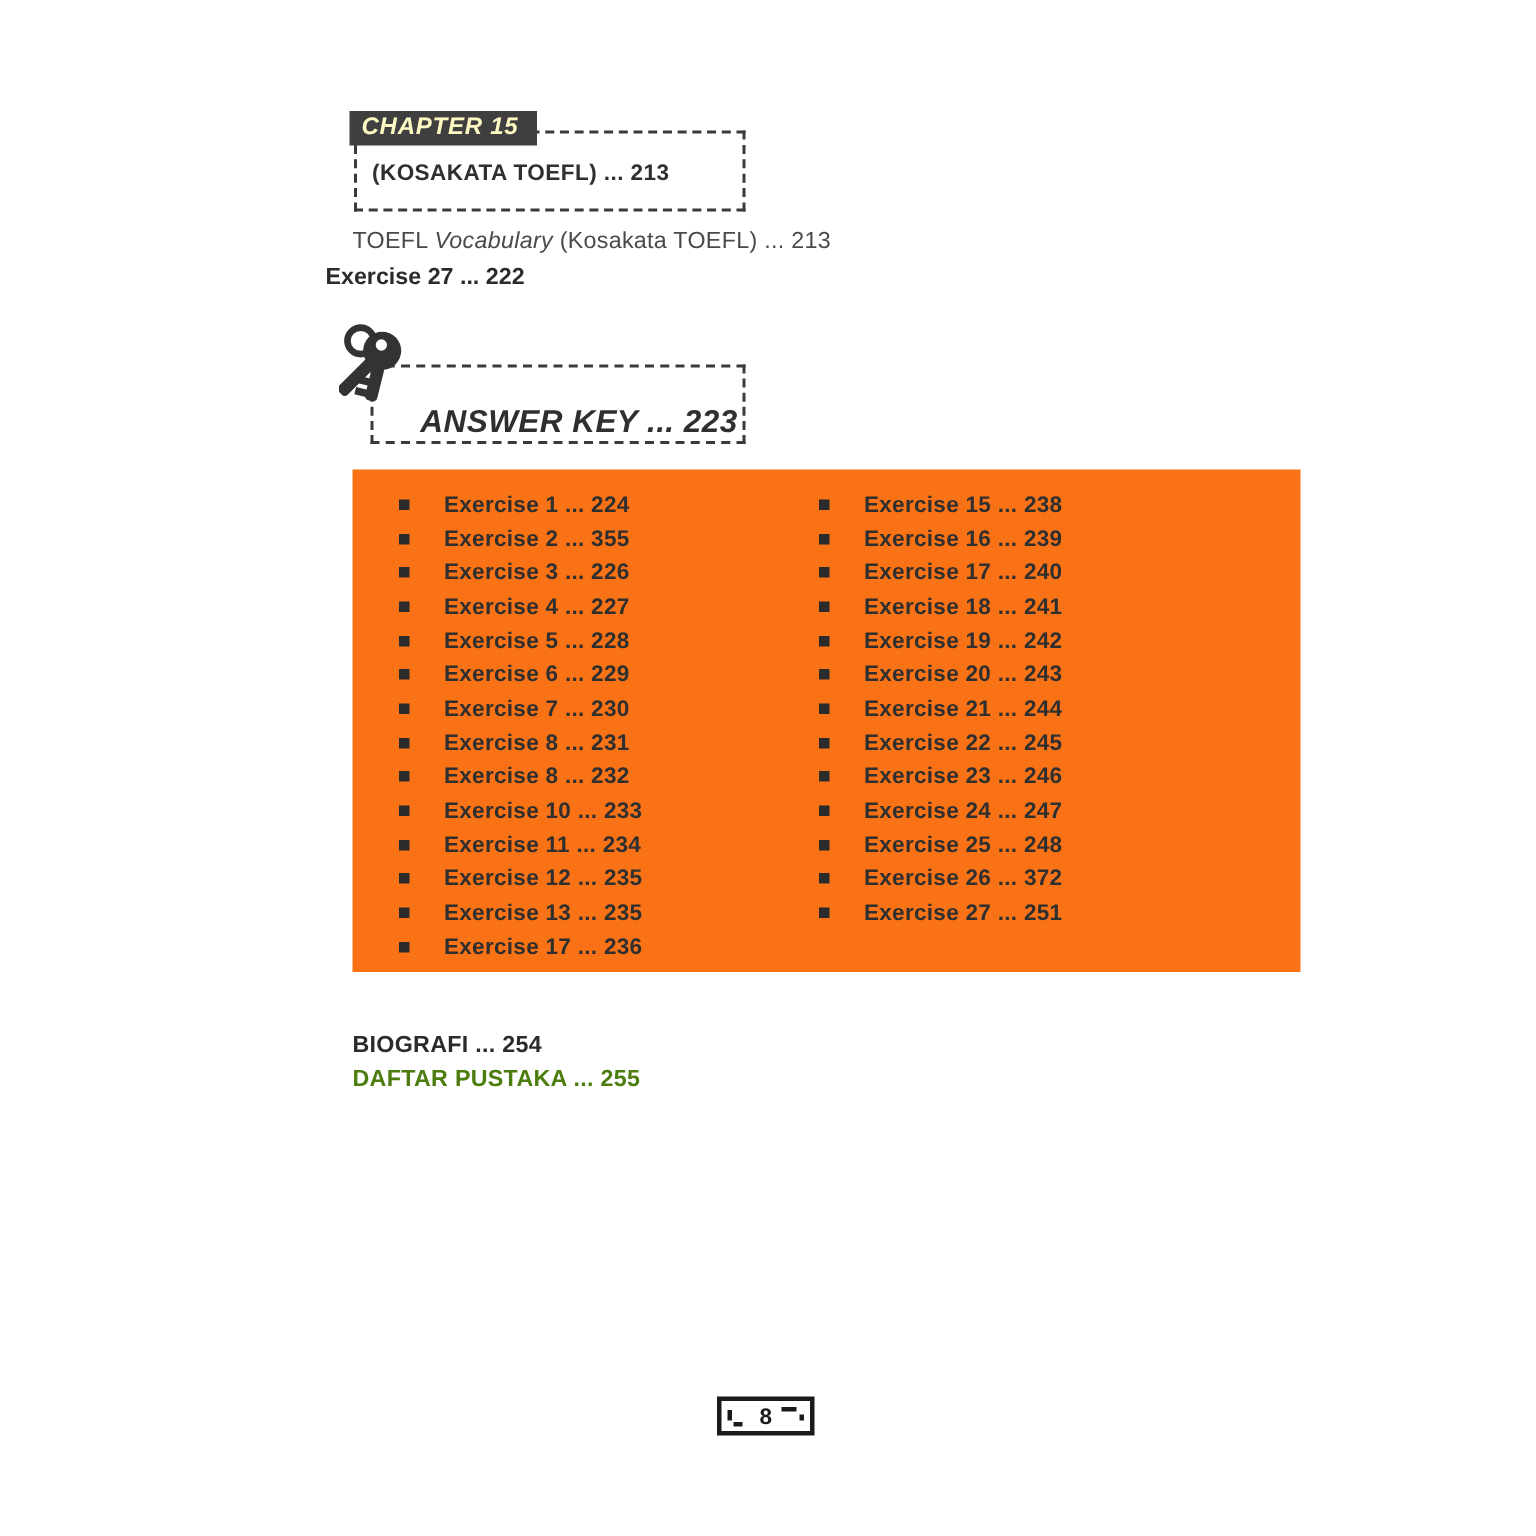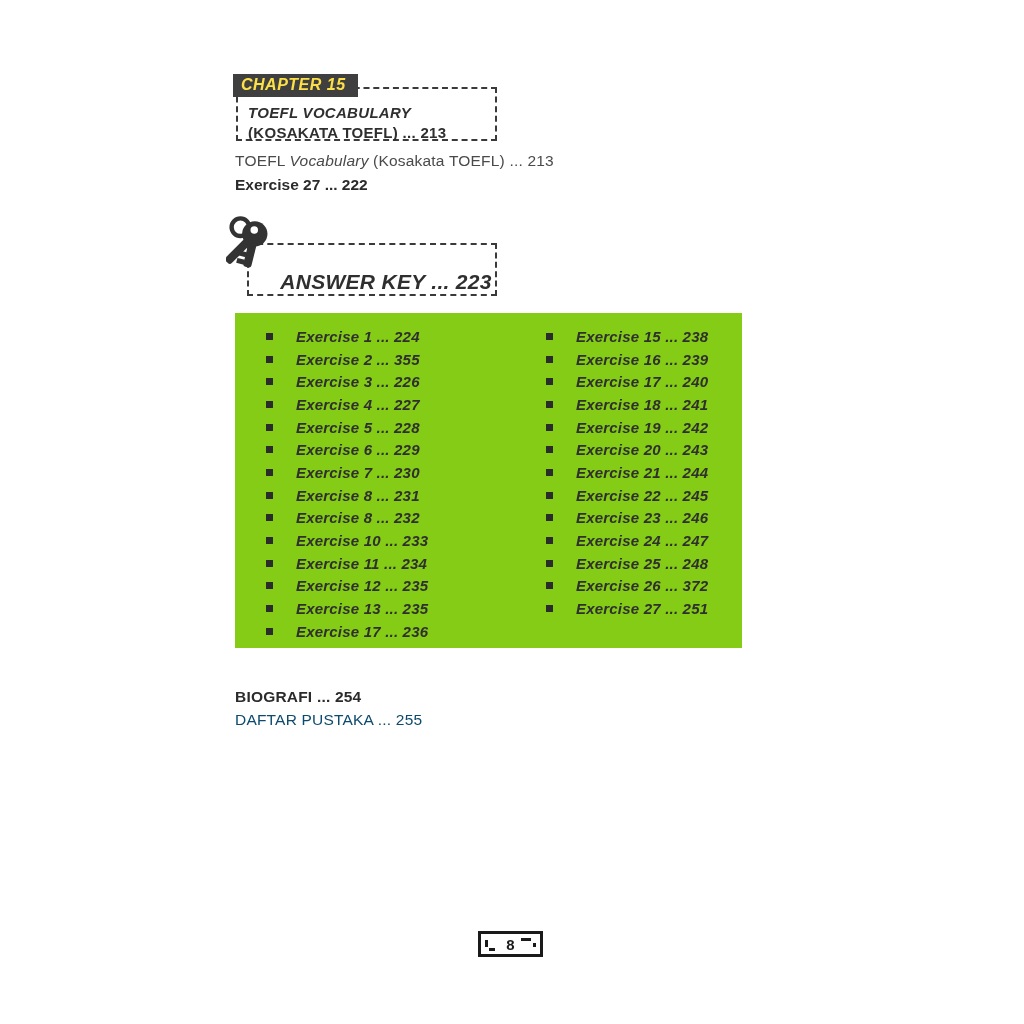--- a/index.html
+++ b/index.html
@@ -10,21 +10,21 @@
     font-family: "Liberation Sans", "DejaVu Sans", sans-serif;
     color: #2f2f2f;
     overflow: hidden;
   }
   .abs { position: absolute; }
 
   
   .chapter-box {
     left: 233px; top: 74px;
     background: #3f3f3f;
-    color: #fde047;
+    color: #fef9c3;
     font-size: 16px;
     font-weight: bold;
     font-style: italic;
     padding: 2px 12px 3px 8px;
     letter-spacing: 0.5px;
     z-index: 3;
   }
   .chapter-dashed-box {
     left: 236px; top: 87px;
     width: 261px; height: 54px;
@@ -43,21 +43,21 @@
   }
 
   .toc-plain {
     left: 235px; top: 152px;
     font-size: 15.5px;
     color: #4a4a4a;
     letter-spacing: 0.2px;
     text-align: center;
   }
   .toc-exercise27 {
-    left: 235px; top: 176px;
+    left: 217px; top: 176px;
     font-size: 15.5px;
     font-weight: bold;
     color: #2b2b2b;
   }
 
   
   .keys-icon { left: 226px; top: 214px; width: 62px; height: 64px; z-index: 4; }
   .answer-key-box {
     left: 247px; top: 243px;
     width: 250px; height: 53px;
@@ -70,23 +70,22 @@
     font-size: 21px;
     font-weight: bold;
     font-style: italic;
     color: #2f2f2f;
     letter-spacing: 0.3px;
   }
 
   
   .exercise-panel {
     left: 235px; top: 313px;
-    width: 507px; height: 335px;
-    background: #84cc16;
-    font-style: italic;
+    width: 632px; height: 335px;
+    background: #f97316;
   }
   .ak-list { position: absolute; top: 12px; list-style: none; }
   .ak-list-left  { left: 31px; }
   .ak-list-right { left: 311px; }
   .ak-item { height: 22.7px; display: flex; align-items: center; }
   .sq {
     width: 7px; height: 7px;
     background: #2b2b2b;
     margin-right: 23px;
     flex: 0 0 auto;
@@ -101,21 +100,21 @@
 
   
   .biografi-line {
     left: 235px; top: 688px;
     font-size: 15.5px; font-weight: bold; color: #2b2b2b;
     letter-spacing: 0.2px;
     text-align: center;
   }
   .daftar-line {
     left: 235px; top: 711px;
-    font-size: 15.5px; font-weight: normal; color: #0c4a6e;
+    font-size: 15.5px; font-weight: bold; color: #4d7c0f;
     letter-spacing: 0.2px;
   }
 
   
   .page-number-box {
     left: 478px; top: 931px;
     width: 65px; height: 26px;
     border: 3px solid #1a1a1a;
     background: #ffffff;
     display: flex; align-items: center; justify-content: center;
@@ -128,21 +127,20 @@
   .deco-dash-2 { left: 8px;  top: 14px; width: 6px;  height: 3px; }
   .deco-dash-3 { right: 9px; top: 4px;  width: 10px; height: 3px; }
   .deco-dash-4 { right: 4px; top: 9px;  width: 3px;  height: 4px; }
 </style>
 </head>
 <body>
 
 <div class="abs chapter-box">CHAPTER 15</div>
 
 <div class="abs chapter-dashed-box">
-  <div class="chapter-title-1">TOEFL VOCABULARY</div>
   <div class="chapter-title-2">(KOSAKATA TOEFL) ... 213</div>
 </div>
 
 <div class="abs toc-plain"><span>TOEFL </span><i>Vocabulary</i><span> (Kosakata TOEFL) ... 213</span></div>
 
 <div class="abs toc-exercise27">Exercise 27 ... 222</div>
 
 <svg class="abs keys-icon" viewBox="0 0 56 58" aria-hidden="true">
   <circle cx="13" cy="12" r="8" fill="none" stroke="#333333" stroke-width="4"></circle>
   <g transform="rotate(45 26 18)">

